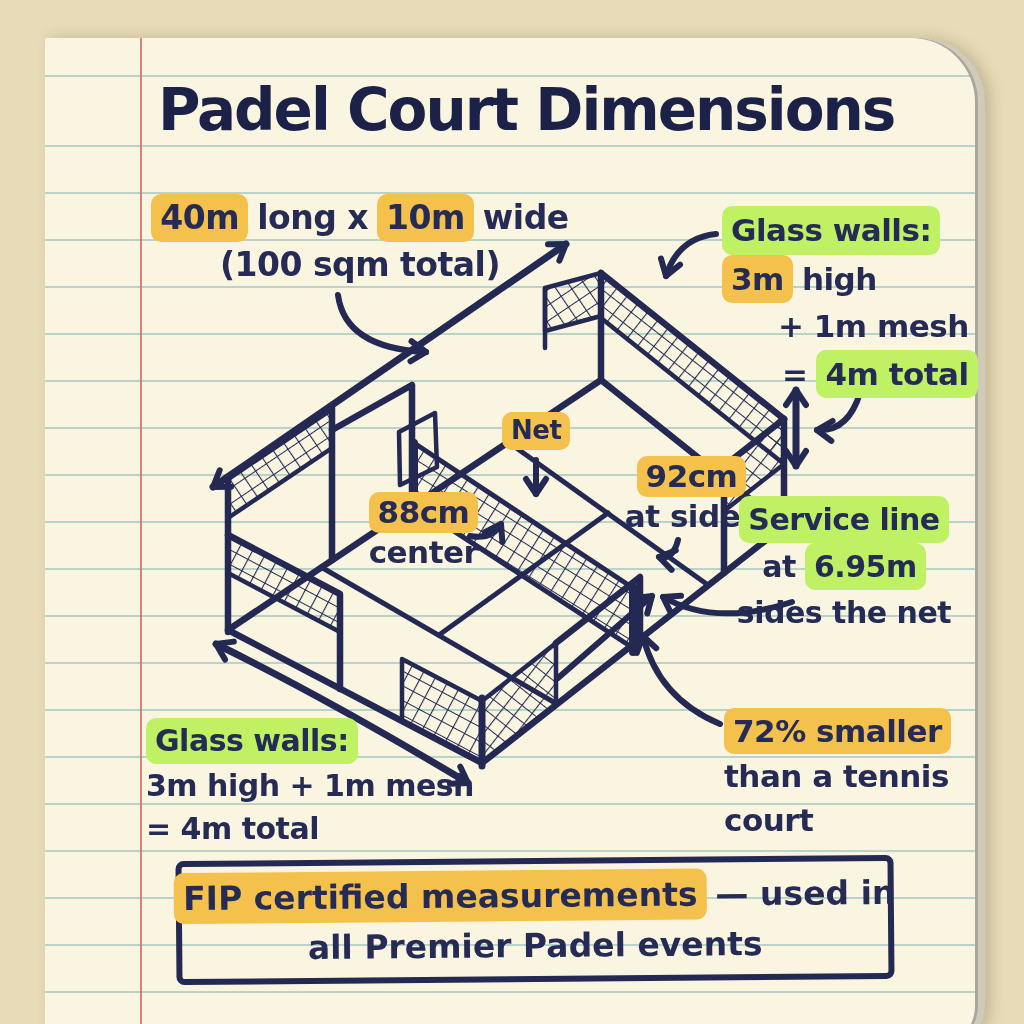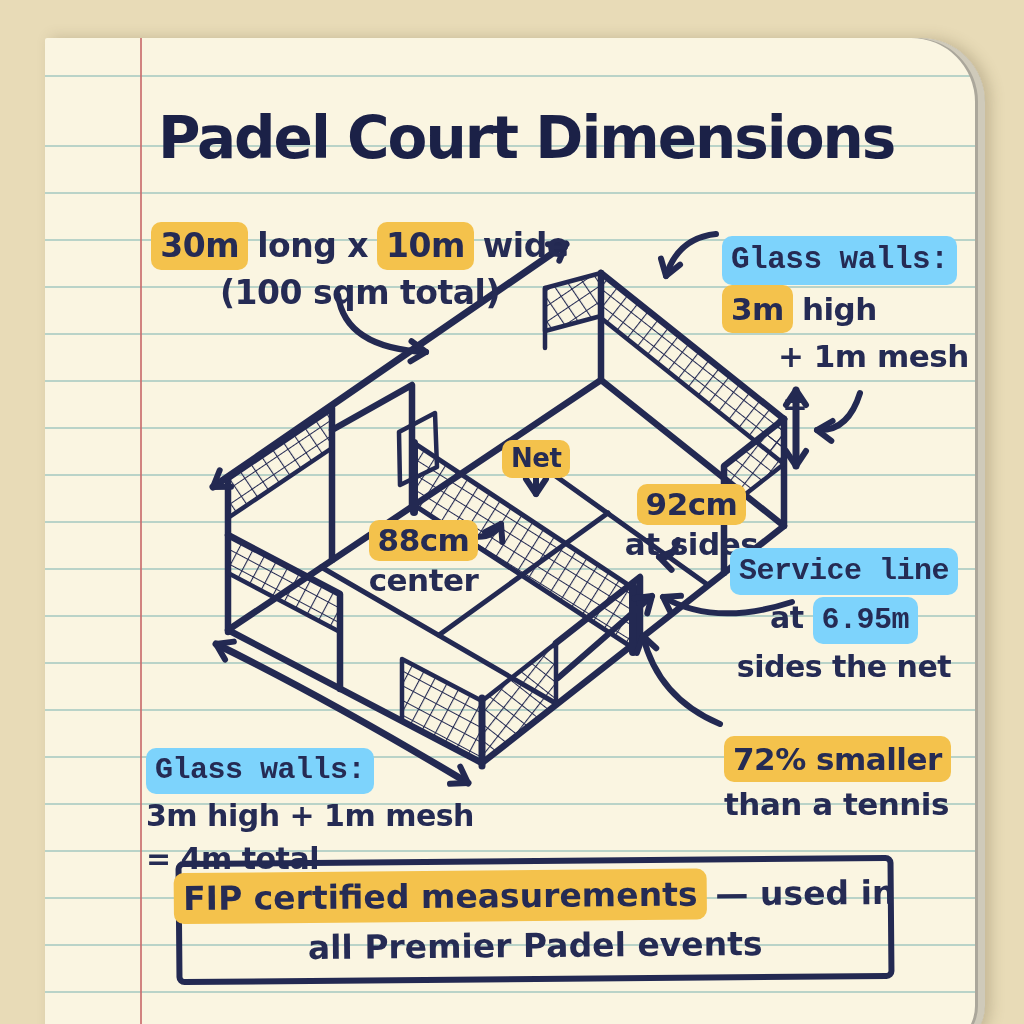--- a/index.html
+++ b/index.html
@@ -17,38 +17,38 @@
     background-position:0 62px;
     border-radius:2px 64px 42px 2px;
     box-shadow: inset -7px 0 0 #cfcaba, inset -10px 0 0 #aba79b, 6px 0 14px rgba(90,80,50,.25);
     z-index:1;
   }
   .margin-line{
     position:absolute;left:140px;top:38px;width:2px;height:986px;
     background:#c96f6f;z-index:2;opacity:.85;
   }
   svg.sketch{position:absolute;left:0;top:0;z-index:3;}
-  .txt{position:absolute;z-index:4;font-weight:700;letter-spacing:-0.5px;line-height:1.38;margin-top:28px;}
+  .txt{position:absolute;z-index:4;font-weight:700;letter-spacing:-0.5px;line-height:1.38;}
   .title{
     left:158px;top:70px;font-size:58px;letter-spacing:-2px;color:#1b2147;
     white-space:nowrap;font-weight:700;
   }
   .chip{border-radius:10px;padding:1px 9px;display:inline-block;}
   .chip.y{background:#f4c24c;}
-  .chip.t{background:#7dd3fc;font-family:Liberation Mono, monospace;}
+  .chip.t{background:#bef264;}
   .row{display:flex;align-items:baseline;gap:9px;white-space:nowrap;}
   .center{text-align:center;}
   .fs33{font-size:33px;}
   .size-block{left:150px;top:194px;width:420px;}
   .size-block .row{justify-content:center;}
   .glass-top{left:722px;top:206px;font-size:31px;line-height:1.5;}
   .net-chip{left:502px;top:412px;font-size:26px;}
   .c92{left:624px;top:456px;width:135px;font-size:31px;line-height:1.25;}
   .c88{left:366px;top:492px;width:115px;font-size:31px;line-height:1.25;}
-  .service{left:724px;top:518px;width:240px;font-size:30px;line-height:1.5;}
+  .service{left:724px;top:496px;width:240px;font-size:30px;line-height:1.5;}
   .glass-bottom{left:146px;top:718px;font-size:30px;line-height:1.45;}
   .compare{left:724px;top:708px;font-size:31px;line-height:1.42;}
   .footer-box{
     left:176px;top:858px;width:706px;height:112px;
     border:6px solid #232952;border-radius:8px;
     transform:rotate(-0.5deg);
     display:flex;flex-direction:column;align-items:center;justify-content:center;
     font-size:33px;line-height:1.5;z-index:4;position:absolute;font-weight:700;
     background:transparent;
   }
@@ -146,37 +146,38 @@
       <path d="M558,678 L652,596" marker-end="url(#ah)"></path>
       <path d="M720,724 Q658,698 643,636" marker-end="url(#ah)"></path>
     </g>
   </g>
 </svg>
 
 <div class="txt title">Padel Court Dimensions</div>
 
 <div class="txt size-block center">
   <div class="row fs33">
-    <span class="chip y">30m</span>
+    <span class="chip y">40m</span>
     <span>long x</span>
     <span class="chip y">10m</span>
     <span>wide</span>
   </div>
   <div class="fs33">(100 sqm total)</div>
 </div>
 
 <div class="txt glass-top">
   <div><span class="chip t">Glass walls:</span></div>
   <div class="row">
     <span class="chip y">3m</span>
     <span>high</span>
   </div>
   <div style="margin-left:56px" class="nowrap">+ 1m mesh</div>
   <div class="row" style="margin-left:60px">
     <span>=</span>
+    <span class="chip t">4m total</span>
   </div>
 </div>
 
 <div class="txt net-chip">
   <span class="chip y">Net</span>
 </div>
 
 <div class="txt c92 center">
   <div><span class="chip y">92cm</span></div>
   <div class="nowrap">at sides</div>
@@ -198,20 +199,21 @@
 
 <div class="txt glass-bottom">
   <div><span class="chip t">Glass walls:</span></div>
   <div class="nowrap">3m high + 1m mesh</div>
   <div class="nowrap">= 4m total</div>
 </div>
 
 <div class="txt compare">
   <div><span class="chip y nowrap">72% smaller</span></div>
   <div class="nowrap">than a tennis</div>
+  <div class="nowrap">court</div>
 </div>
 
 <div class="footer-box">
   <div class="row">
     <span class="chip y nowrap">FIP certified measurements</span>
     <span class="nowrap">— used in</span>
   </div>
   <div class="nowrap">all Premier Padel events</div>
 </div>
 

